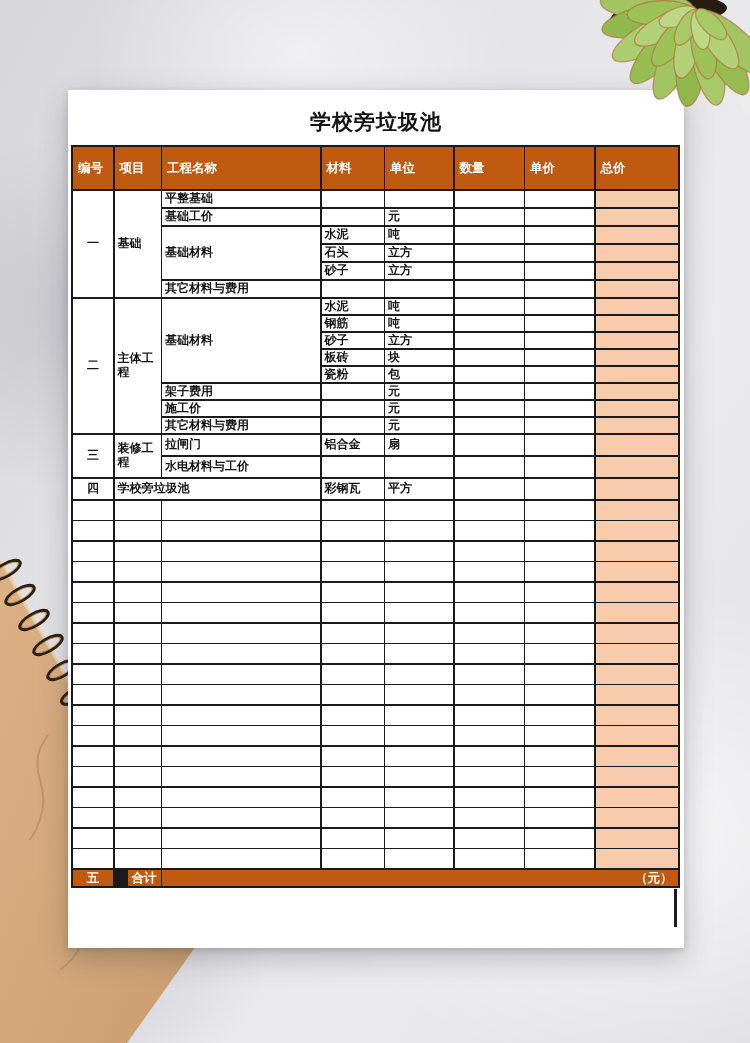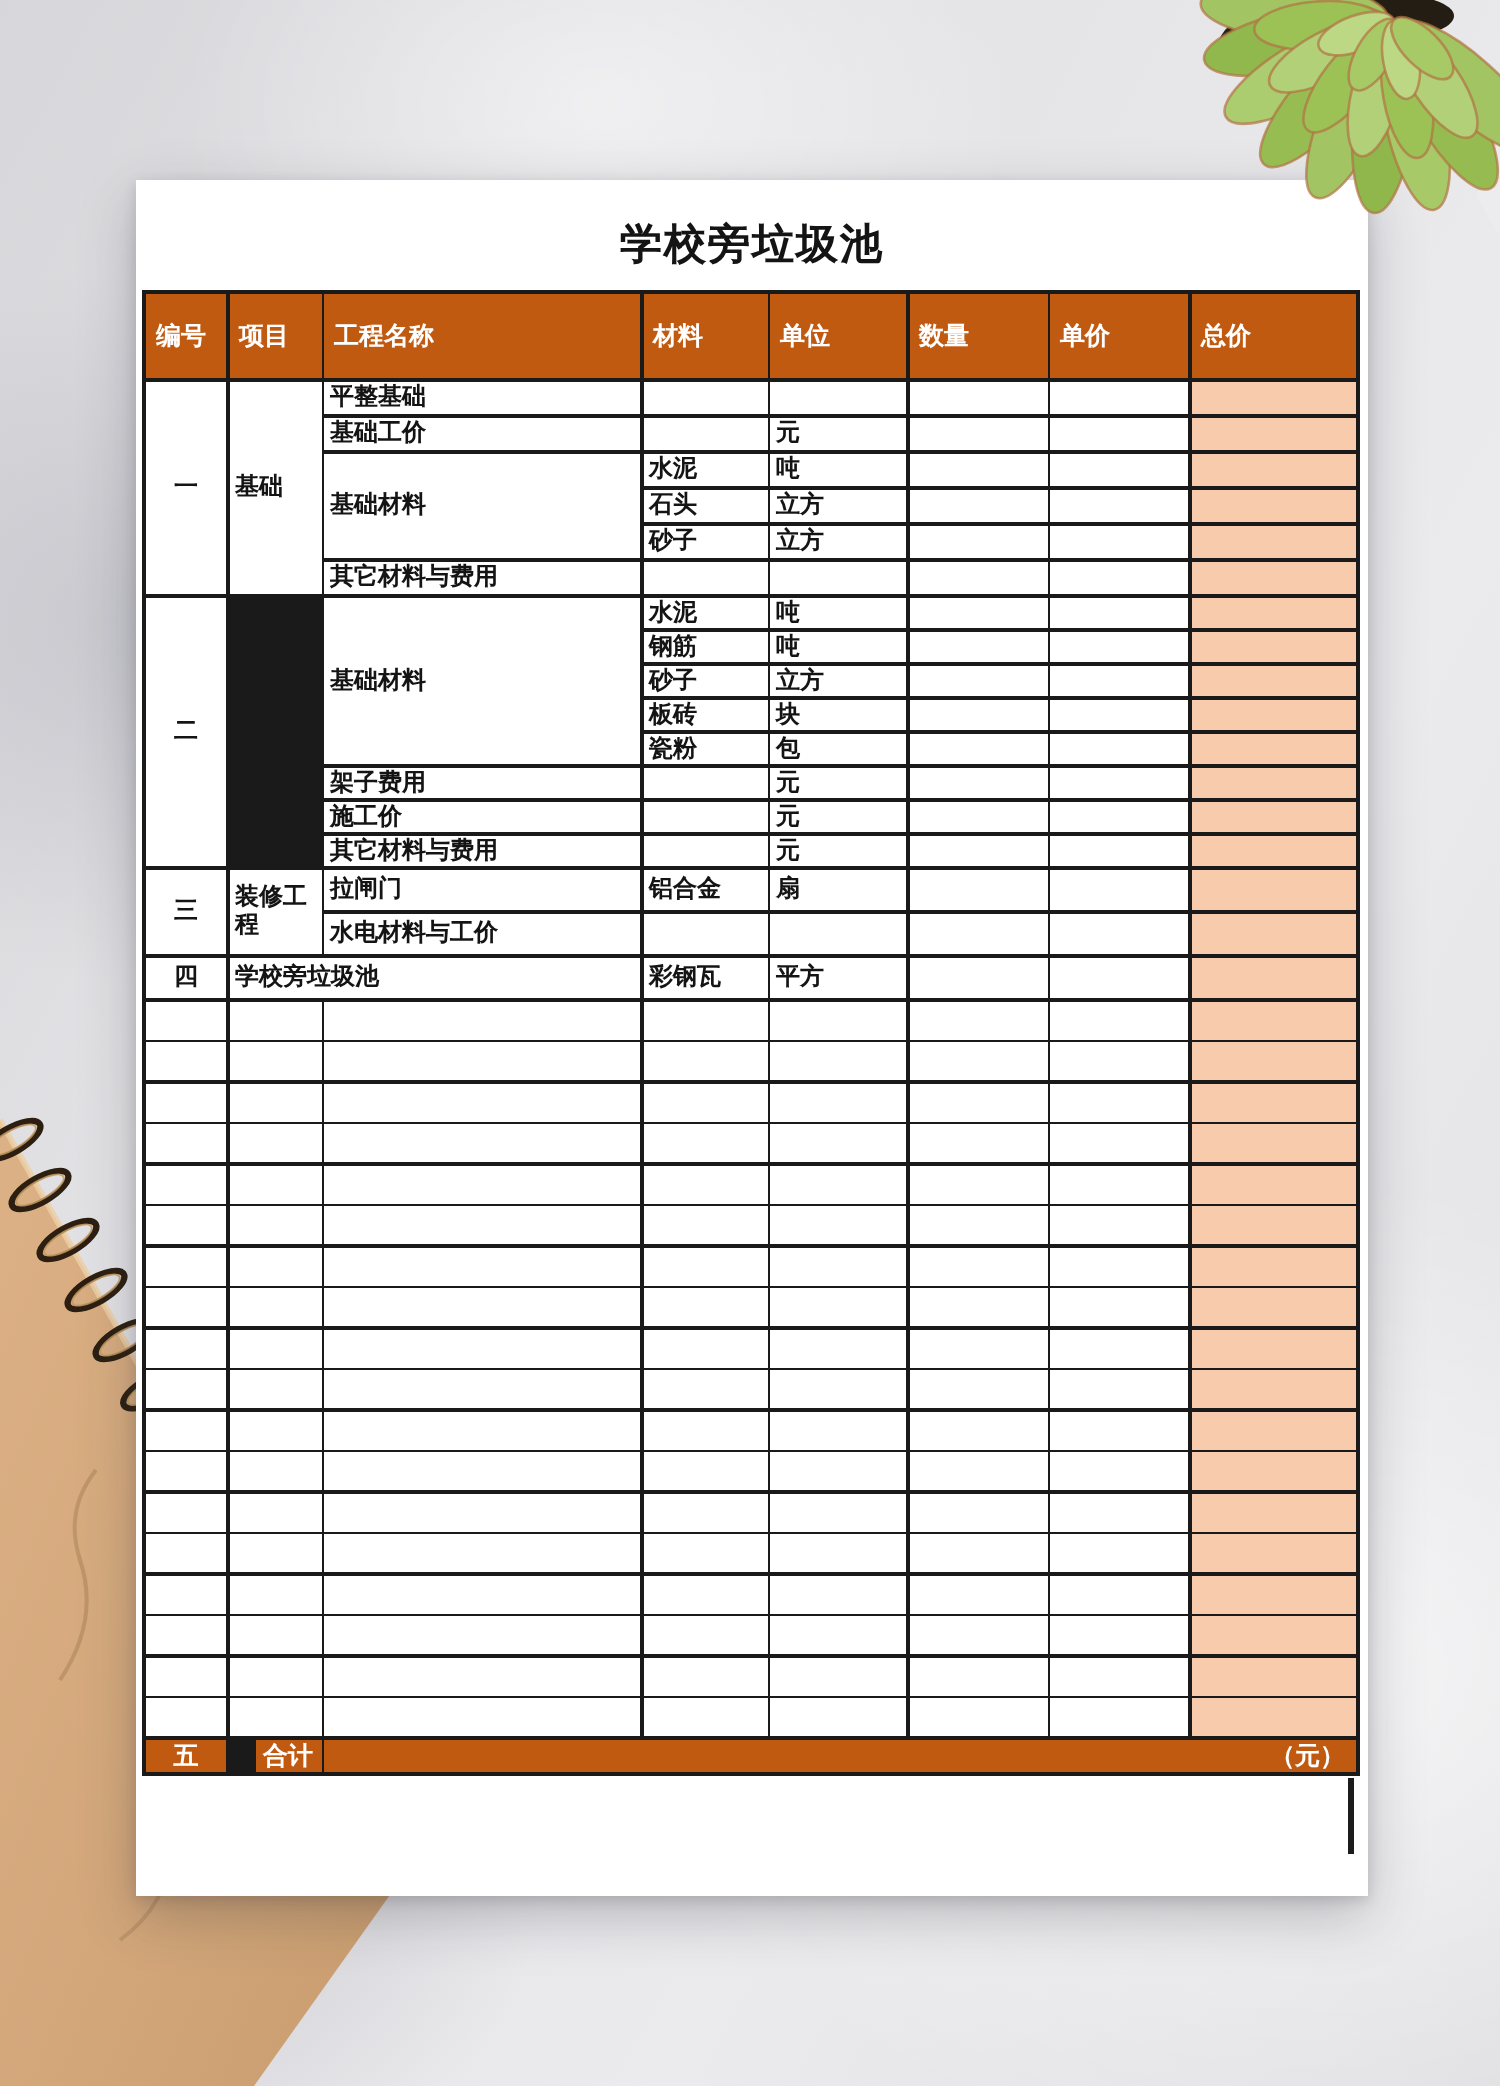--- a/index.html
+++ b/index.html
@@ -132,20 +132,21 @@
       <div class="cell" style="grid-area: 6 / 6 / span 1 / span 1;"></div>
       <div class="cell" style="grid-area: 6 / 7 / span 1 / span 1;"></div>
       <div class="cell peach" style="grid-area: 6 / 8 / span 1 / span 1;"></div>
       <div class="cell" style="grid-area: 7 / 3 / span 1 / span 1;">其它材料与费用</div>
       <div class="cell" style="grid-area: 7 / 4 / span 1 / span 1;"></div>
       <div class="cell" style="grid-area: 7 / 5 / span 1 / span 1;"></div>
       <div class="cell" style="grid-area: 7 / 6 / span 1 / span 1;"></div>
       <div class="cell" style="grid-area: 7 / 7 / span 1 / span 1;"></div>
       <div class="cell peach" style="grid-area: 7 / 8 / span 1 / span 1;"></div>
       <div class="cell cen" style="grid-area: 8 / 1 / span 8 / span 1;">二</div>
+      <div class="cell" style="grid-area: 8 / 2 / span 8 / span 1;">主体工程</div>
       <div class="cell" style="grid-area: 8 / 3 / span 5 / span 1;">基础材料</div>
       <div class="cell" style="grid-area: 8 / 4 / span 1 / span 1;">水泥</div>
       <div class="cell" style="grid-area: 8 / 5 / span 1 / span 1;">吨</div>
       <div class="cell" style="grid-area: 8 / 6 / span 1 / span 1;"></div>
       <div class="cell" style="grid-area: 8 / 7 / span 1 / span 1;"></div>
       <div class="cell peach" style="grid-area: 8 / 8 / span 1 / span 1;"></div>
       <div class="cell" style="grid-area: 9 / 4 / span 1 / span 1;">钢筋</div>
       <div class="cell" style="grid-area: 9 / 5 / span 1 / span 1;">吨</div>
       <div class="cell" style="grid-area: 9 / 6 / span 1 / span 1;"></div>
       <div class="cell" style="grid-area: 9 / 7 / span 1 / span 1;"></div>

